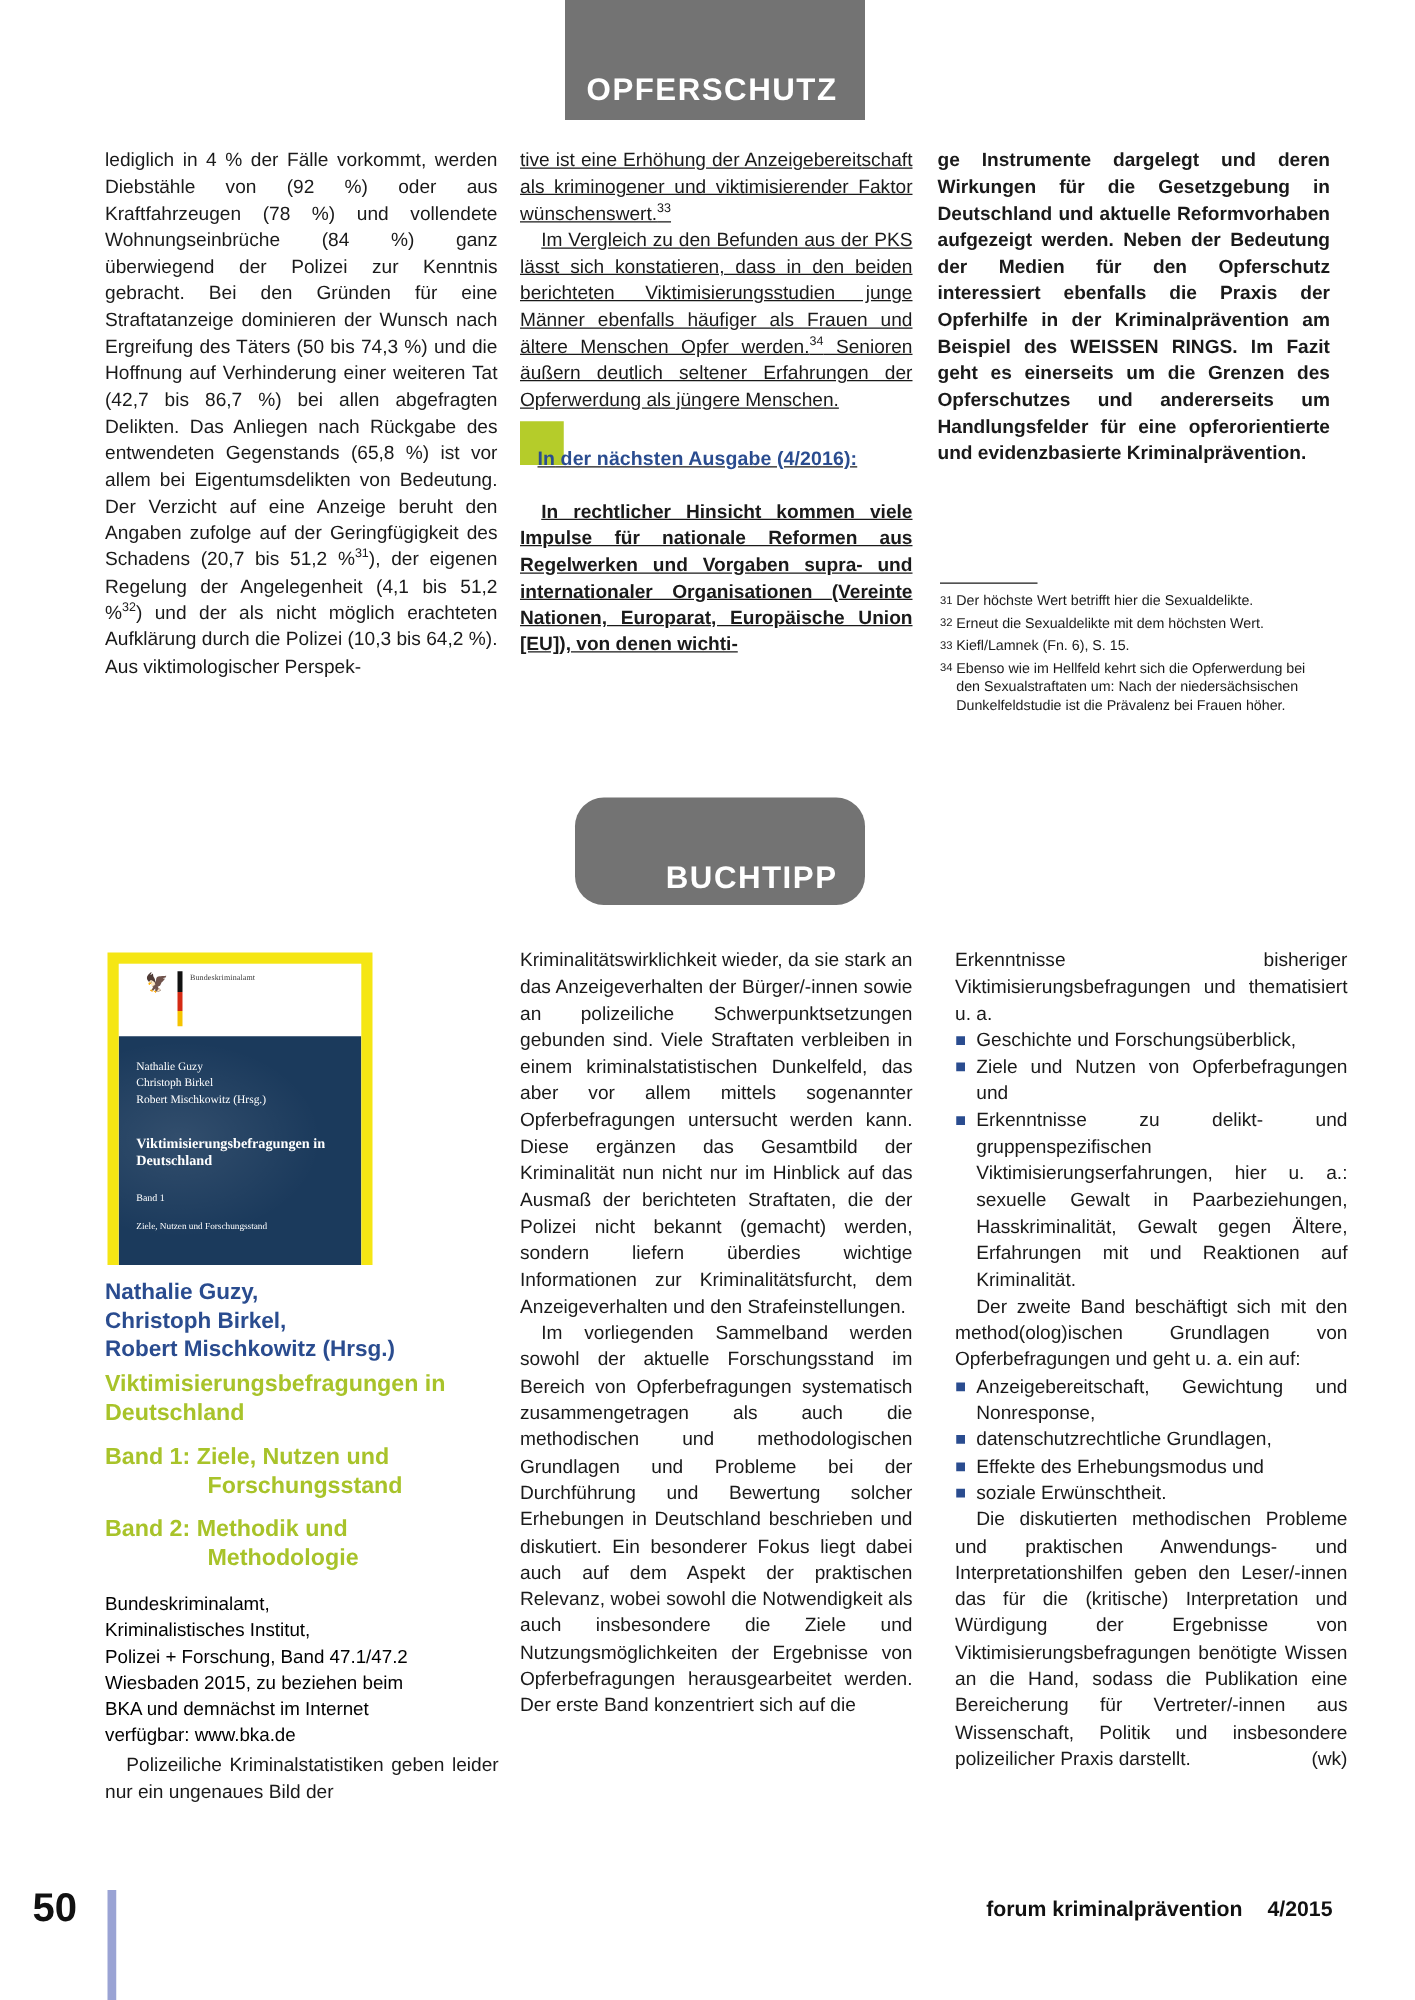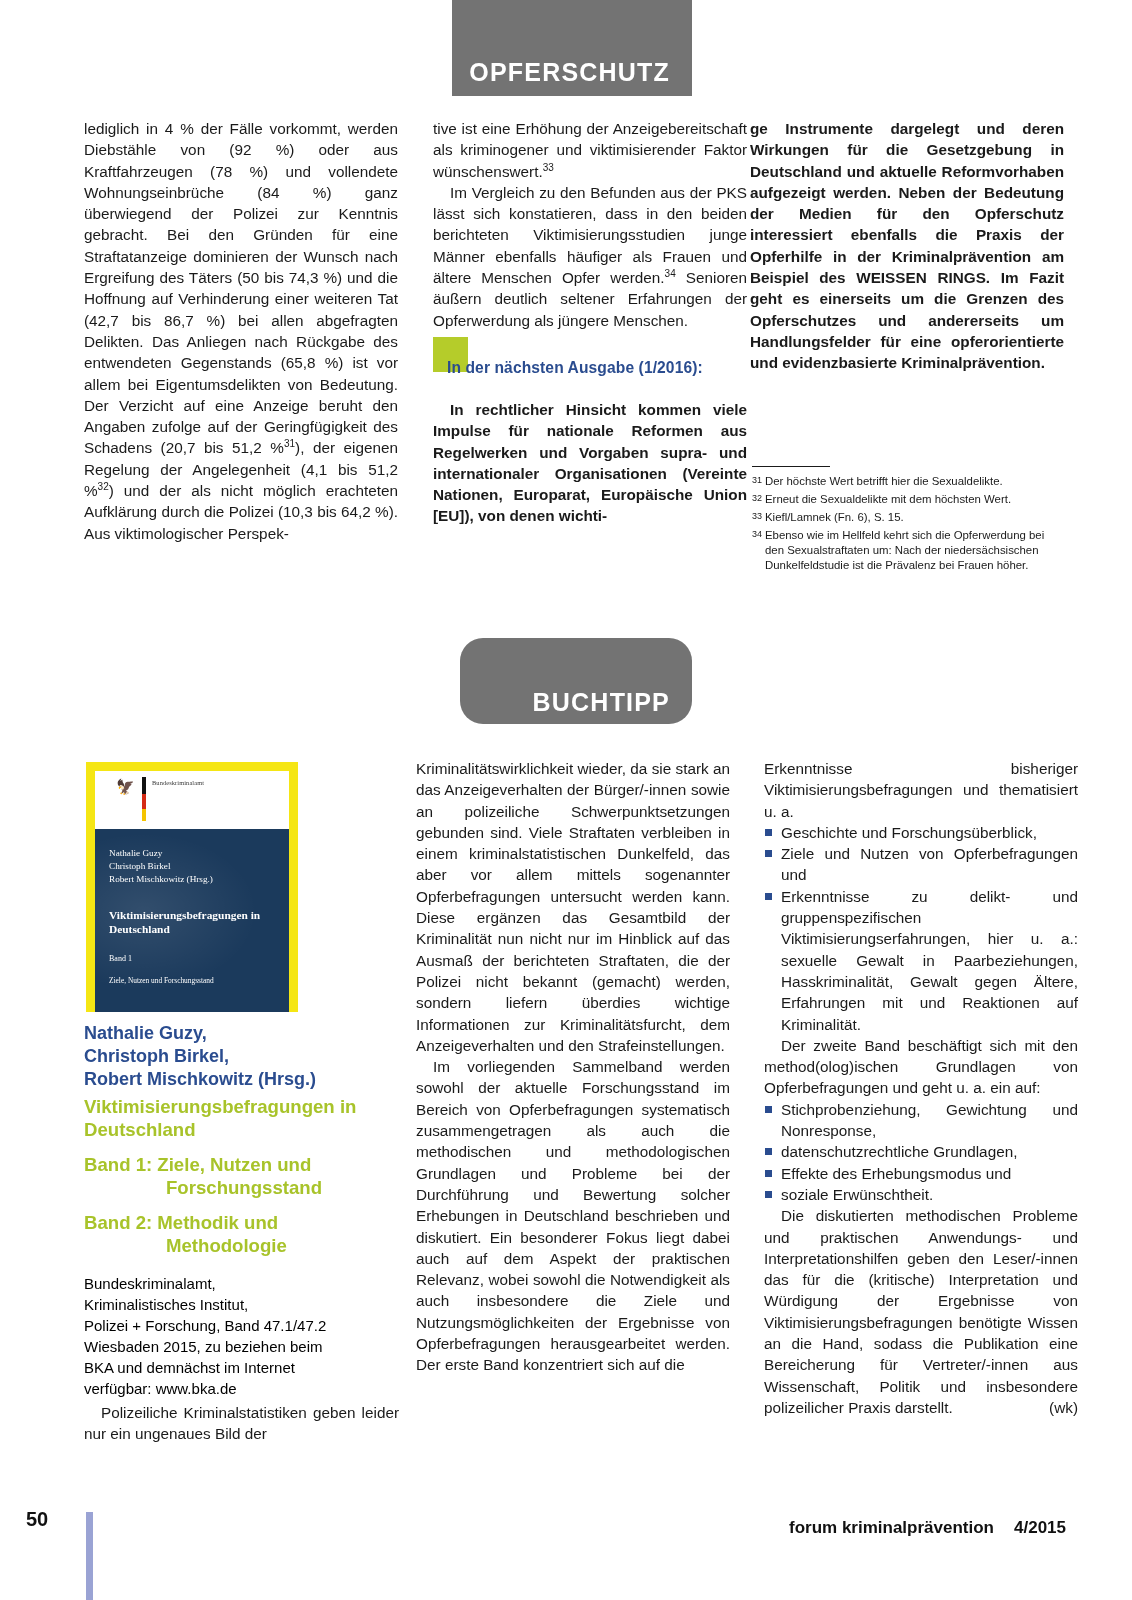--- a/index.html
+++ b/index.html
@@ -273,21 +273,21 @@
     width: 7px;
     height: 7px;
     background: #2a4c8f;
   }
 
   
   #footer-pageno {
     position: absolute;
     left: 26px;
     top: 1508px;
-    font-size: 20px;
+    font-size: 32px;
     font-weight: bold;
     color: #111;
   }
   #footer-bar {
     position: absolute;
     left: 86px;
     top: 1512px;
     width: 7px;
     height: 88px;
     background: #9aa3d4;
@@ -308,27 +308,27 @@
 <body>
 
 <div class="banner" id="banner-opferschutz">
   <span>OPFERSCHUTZ</span>
 </div>
 
 <div class="col body-text" id="os-col1" style="left:84px; top:118px; width:314px;">
   <p><span>lediglich in 4 % der Fälle vorkommt, werden Diebstähle von (92 %) oder aus Kraftfahrzeugen (78 %) und vollendete Wohnungseinbrüche (84 %) ganz überwiegend der Polizei zur Kenntnis gebracht. Bei den Gründen für eine Straftatanzeige dominieren der Wunsch nach Ergreifung des Täters (50 bis 74,3 %) und die Hoffnung auf Verhinderung einer weiteren Tat (42,7 bis 86,7 %) bei allen abgefragten Delikten. Das Anliegen nach Rückgabe des entwendeten Gegenstands (65,8 %) ist vor allem bei Eigentumsdelikten von Bedeutung. Der Verzicht auf eine Anzeige beruht den Angaben zufolge auf der Geringfügigkeit des Schadens (20,7 bis 51,2 %</span><sup>31</sup><span>), der eigenen Regelung der Angelegenheit (4,1 bis 51,2 %</span><sup>32</sup><span>) und der als nicht möglich erachteten Aufklärung durch die Polizei (10,3 bis 64,2 %). Aus viktimologischer Perspek-</span></p>
 </div>
 
-<div class="col body-text" id="os-col2" style="left:433px; top:118px; width:314px;">
+<div class="col body-text" id="os-col2" style="left:416px; top:118px; width:314px;text-decoration:underline;">
   <p><span>tive ist eine Erhöhung der Anzeigebereitschaft als kriminogener und viktimisierender Faktor wünschenswert.</span><sup>33</sup></p>
   <p class="indent"><span>Im Vergleich zu den Befunden aus der PKS lässt sich konstatieren, dass in den beiden berichteten Viktimisierungsstudien junge Männer ebenfalls häufiger als Frauen und ältere Menschen Opfer werden.</span><sup>34</sup><span> Senioren äußern deutlich seltener Erfahrungen der Opferwerdung als jüngere Menschen.</span></p>
 
   <div class="teaser-head-wrap">
     <div class="teaser-swatch"></div>
-    <div class="teaser-head"><span>In</span><span> der nächsten Ausgabe (1/2016):</span></div>
+    <div class="teaser-head"><span>In</span><span> der nächsten Ausgabe (4/2016):</span></div>
   </div>
 
   <p class="indent bold-col" style="margin-top:8px;">In rechtlicher Hinsicht kommen viele Impulse für nationale Reformen aus Regelwerken und Vorgaben supra- und internationaler Organisationen (Vereinte Nationen, Europarat, Europäische Union [EU]), von denen wichti-</p>
 </div>
 
 <div class="col body-text bold-col" id="os-col3" style="left:750px; top:118px; width:314px;">
   <p>ge Instrumente dargelegt und deren Wirkungen für die Gesetzgebung in Deutschland und aktuelle Reformvorhaben aufgezeigt werden. Neben der Bedeutung der Medien für den Opferschutz interessiert ebenfalls die Praxis der Opferhilfe in der Kriminalprävention am Beispiel des WEISSEN RINGS. Im Fazit geht es einerseits um die Grenzen des Opferschutzes und andererseits um Handlungsfelder für eine opferorientierte und evidenzbasierte Kriminalprävention.</p>
 </div>
 
 <div class="footnotes">
@@ -406,21 +406,21 @@
 
 <div class="col body-text" id="bt-col3" style="left:764px; top:758px; width:314px;">
   <p>Erkenntnisse bisheriger Viktimisierungsbefragungen und thematisiert u. a.</p>
   <ul class="bl">
     <li><span class="sq"></span><span>Geschichte und Forschungsüberblick,</span></li>
     <li><span class="sq"></span><span>Ziele und Nutzen von Opferbefragungen und</span></li>
     <li><span class="sq"></span><span>Erkenntnisse zu delikt- und gruppenspezifischen Viktimisierungserfahrungen, hier u. a.: sexuelle Gewalt in Paarbeziehungen, Hasskriminalität, Gewalt gegen Ältere, Erfahrungen mit und Reaktionen auf Kriminalität.</span></li>
   </ul>
   <p class="indent">Der zweite Band beschäftigt sich mit den method(olog)ischen Grundlagen von Opferbefragungen und geht u. a. ein auf:</p>
   <ul class="bl">
-    <li><span class="sq"></span><span>Stichprobenziehung, Gewichtung und Nonresponse,</span></li>
+    <li><span class="sq"></span><span>Anzeigebereitschaft, Gewichtung und Nonresponse,</span></li>
     <li><span class="sq"></span><span>datenschutzrechtliche Grundlagen,</span></li>
     <li><span class="sq"></span><span>Effekte des Erhebungsmodus und</span></li>
     <li><span class="sq"></span><span>soziale Erwünschtheit.</span></li>
   </ul>
   <p class="indent"><span>Die diskutierten methodischen Probleme und praktischen Anwendungs- und Interpretationshilfen geben den Leser/-innen das für die (kritische) Interpretation und Würdigung der Ergebnisse von Viktimisierungsbefragungen benötigte Wissen an die Hand, sodass die Publikation eine Bereicherung für Vertreter/-innen aus Wissenschaft, Politik und insbesondere polizeilicher Praxis darstellt.</span><span style="float:right;">(wk)</span></p>
 </div>
 
 <div id="footer-pageno">50</div>
 <div id="footer-bar"></div>
 <div id="footer-right">

